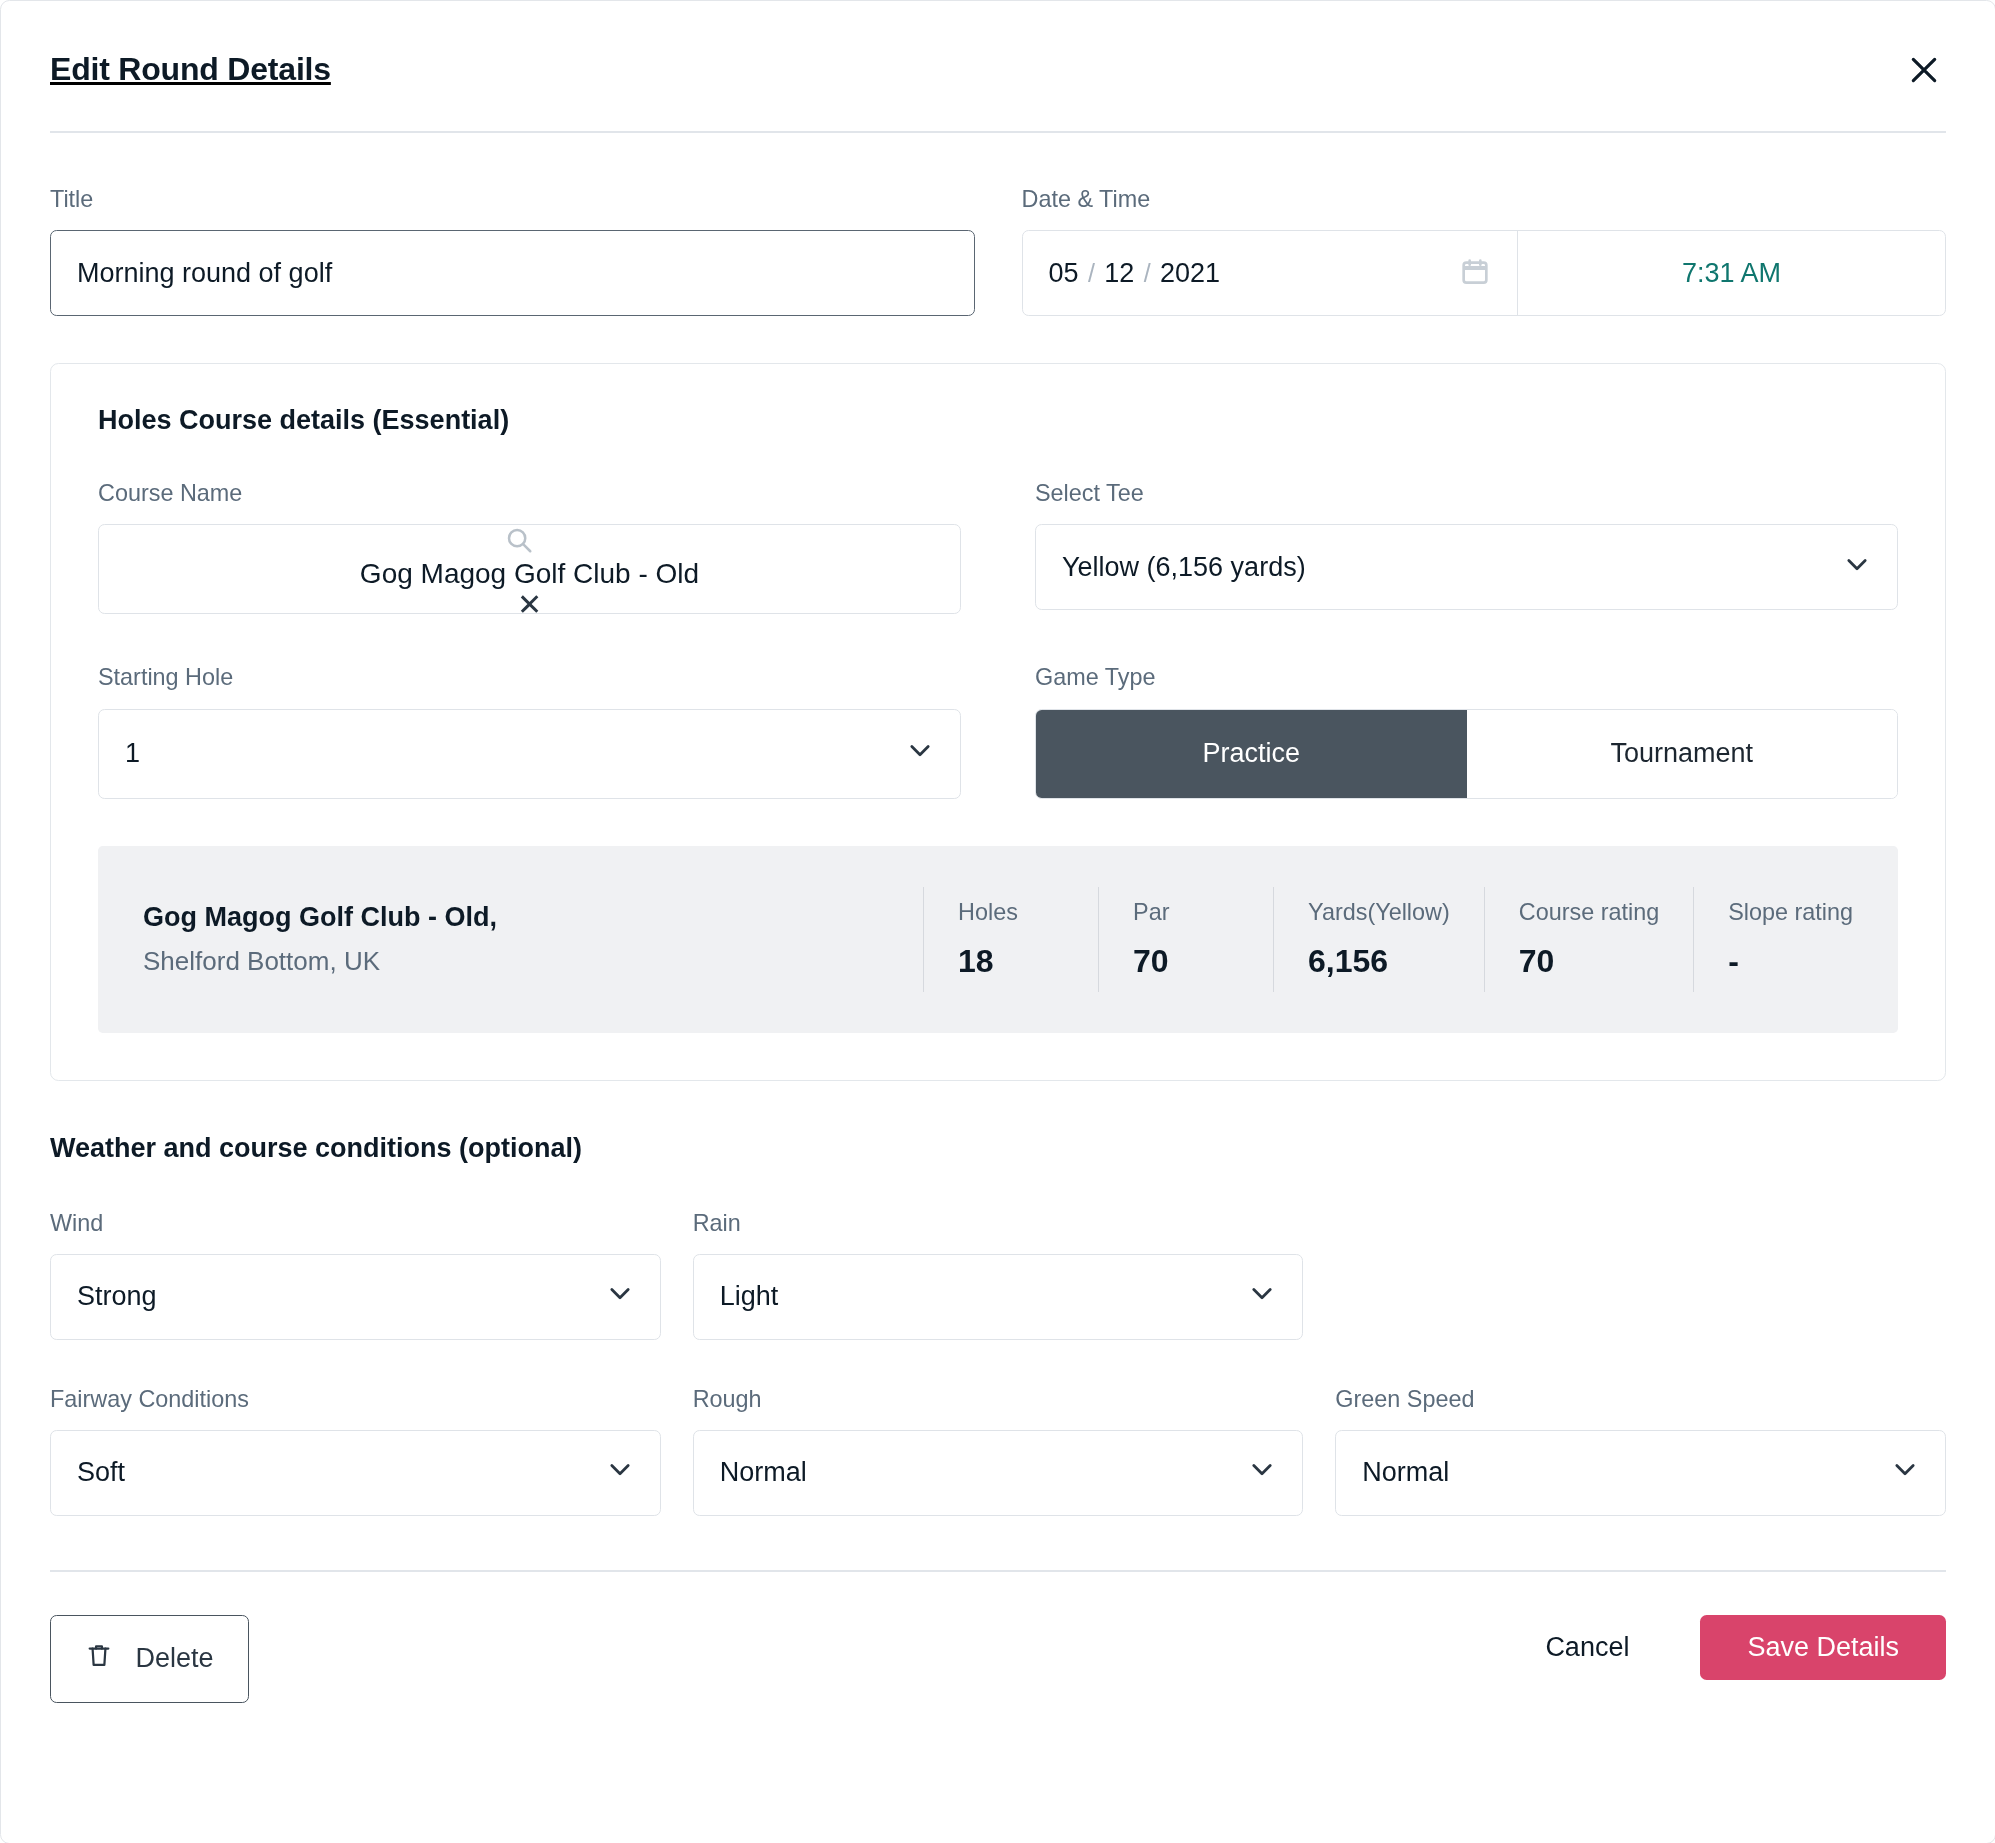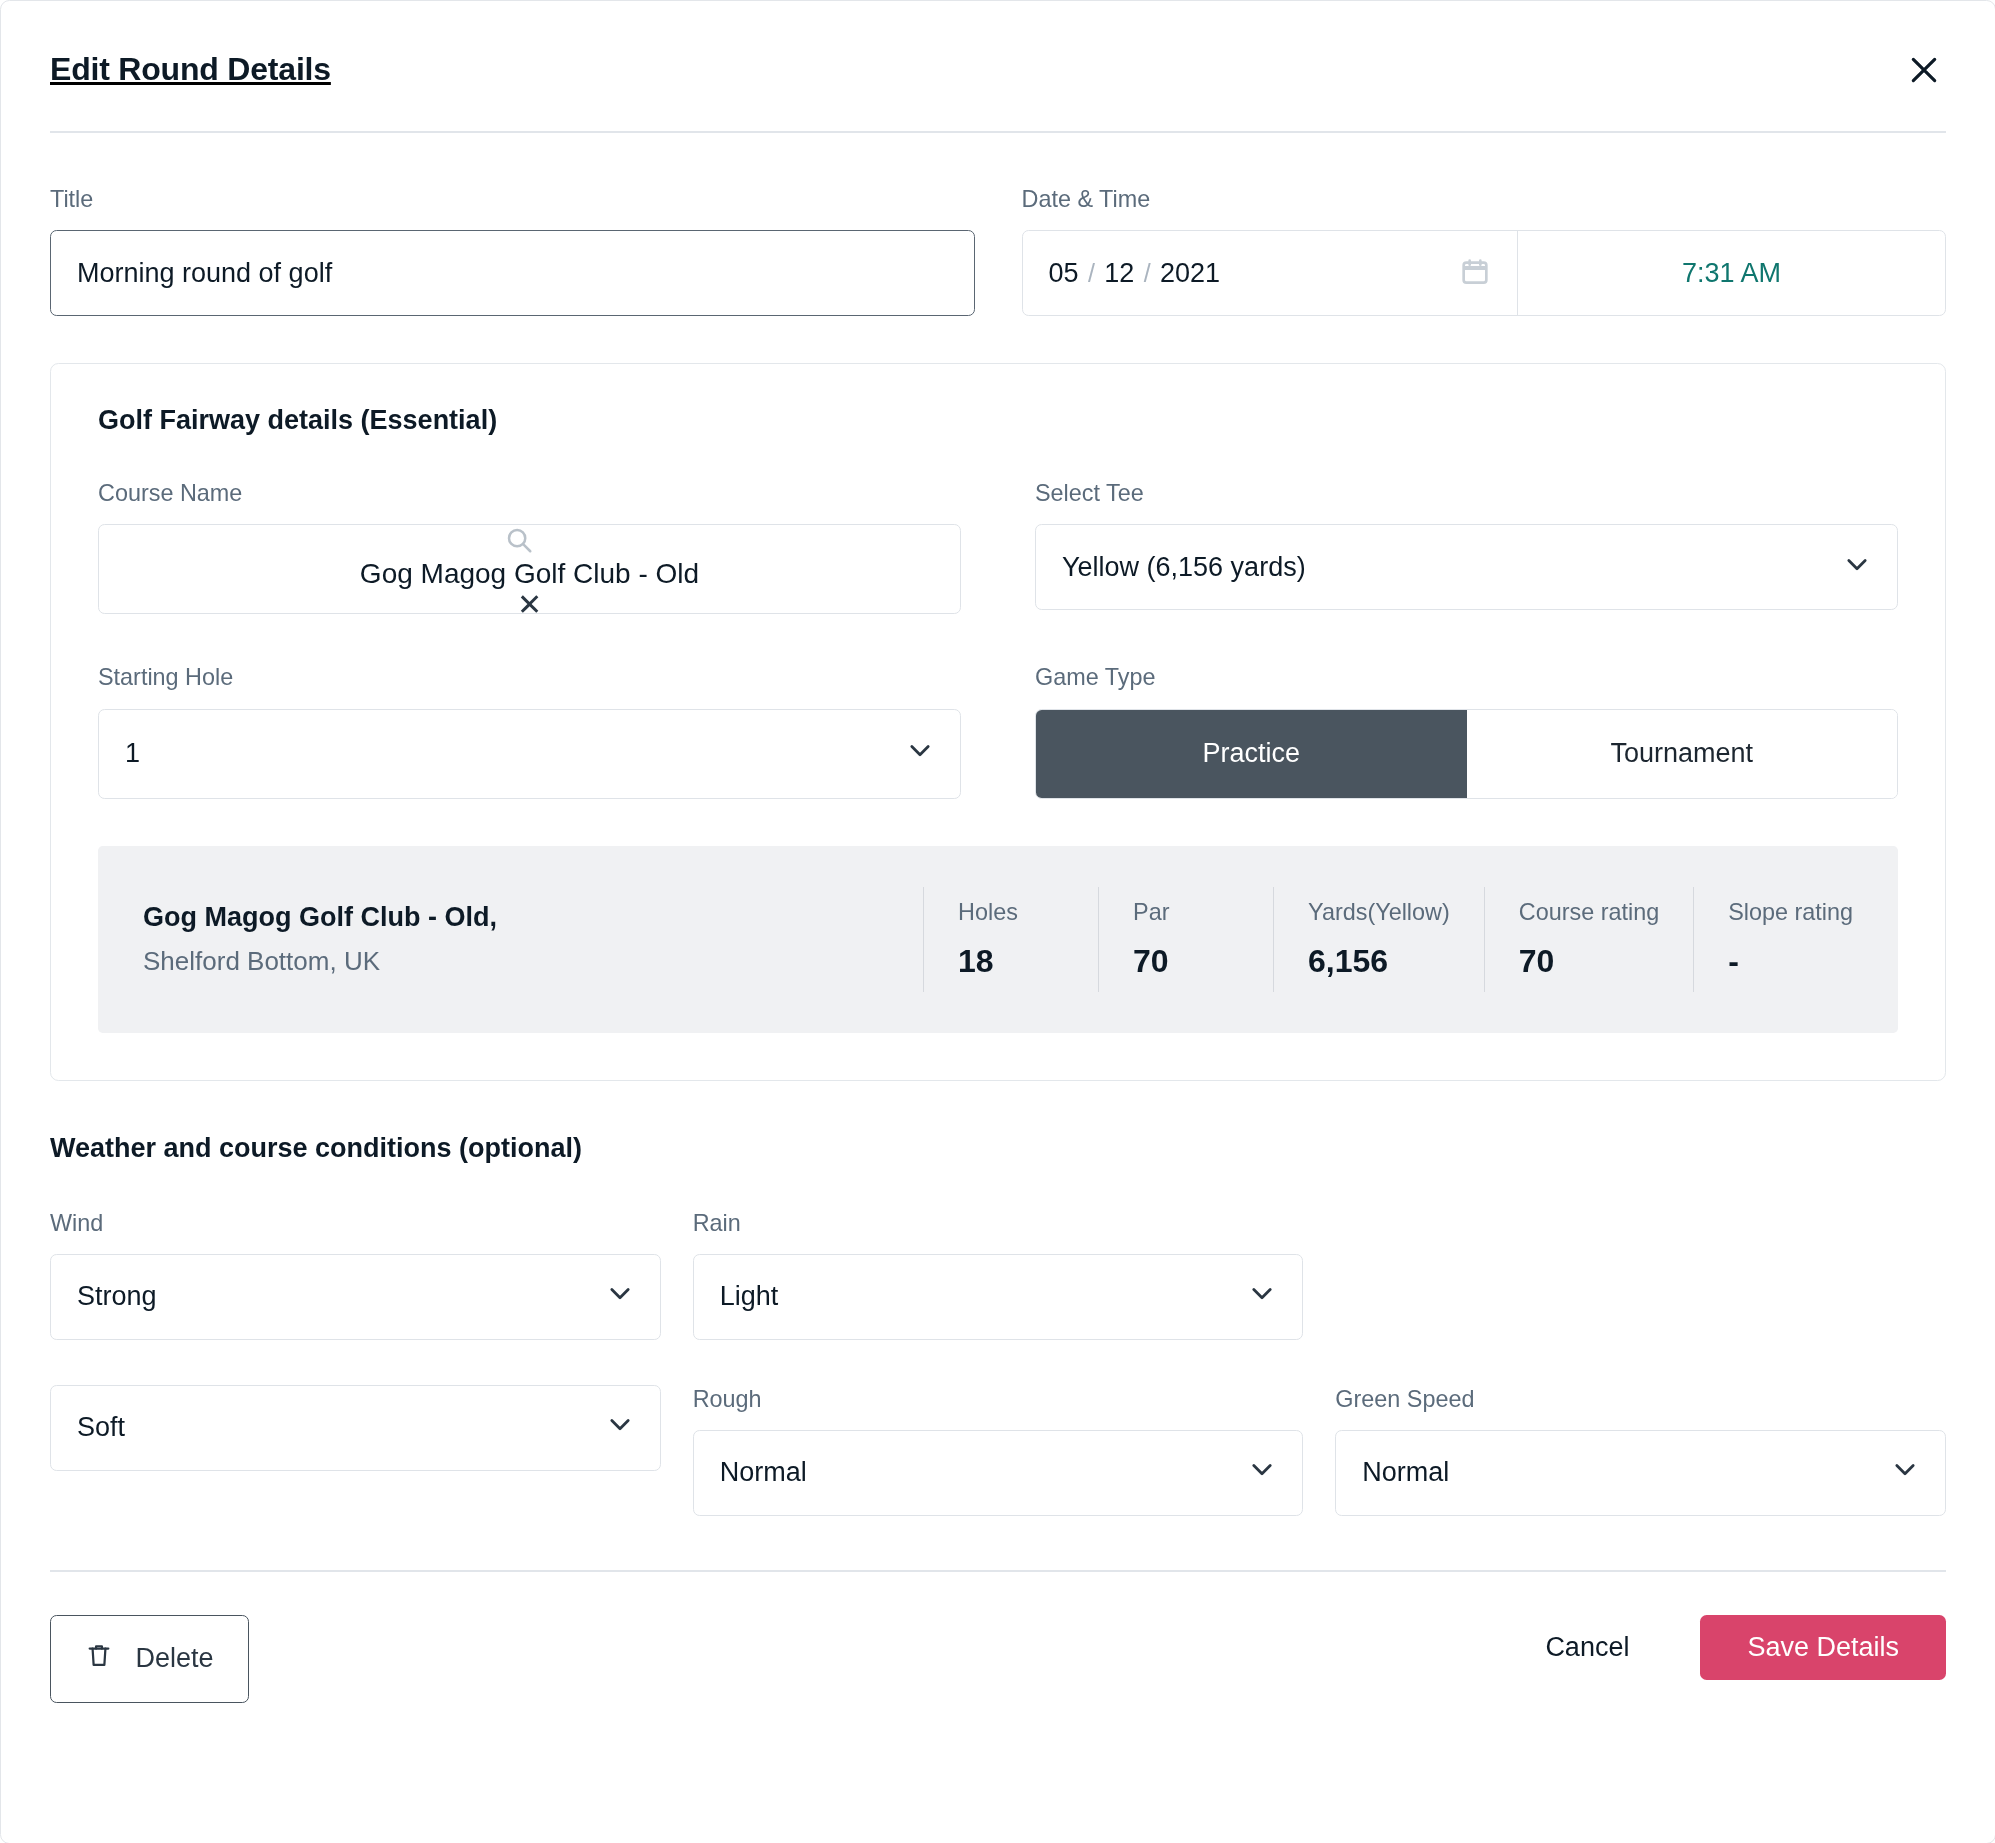--- a/index.html
+++ b/index.html
@@ -313,21 +313,21 @@
           </span>
         </div>
         <div class="time-part">
           <span>7:31 AM</span>
         </div>
       </div>
     </div>
   </div>
 
   <div class="course-panel">
-    <div class="panel-title">Golf Fairway details (Essential)</div>
+    <div class="panel-title">Holes Course details (Essential)</div>
 
     <div class="panel-row">
       <div class="panel-col">
         <span class="field-label">Course Name</span>
         <div class="search-box">
           <span class="s-icon">
             <svg width="30" height="30" viewBox="0 0 24 24" fill="none" stroke="#b9c1c9" stroke-width="2" stroke-linecap="round">
               <circle cx="10.5" cy="10.5" r="6.5"></circle>
               <path d="M15.5 15.5 L21 21"></path>
             </svg>
@@ -425,20 +425,21 @@
             <path d="M5 9 L12 16 L19 9"></path>
           </svg>
         </span>
       </div>
     </div>
     <div class="weather-cell empty"></div>
   </div>
 
   <div class="weather-row">
     <div class="weather-cell">
+      <span class="field-label">Fairway Conditions</span>
       <div class="select-box">
         <span>Soft</span>
         <span class="chev">
           <svg width="28" height="28" viewBox="0 0 24 24" fill="none" stroke="#2a3642" stroke-width="2.4" stroke-linecap="round" stroke-linejoin="round">
             <path d="M5 9 L12 16 L19 9"></path>
           </svg>
         </span>
       </div>
     </div>
     <div class="weather-cell">

